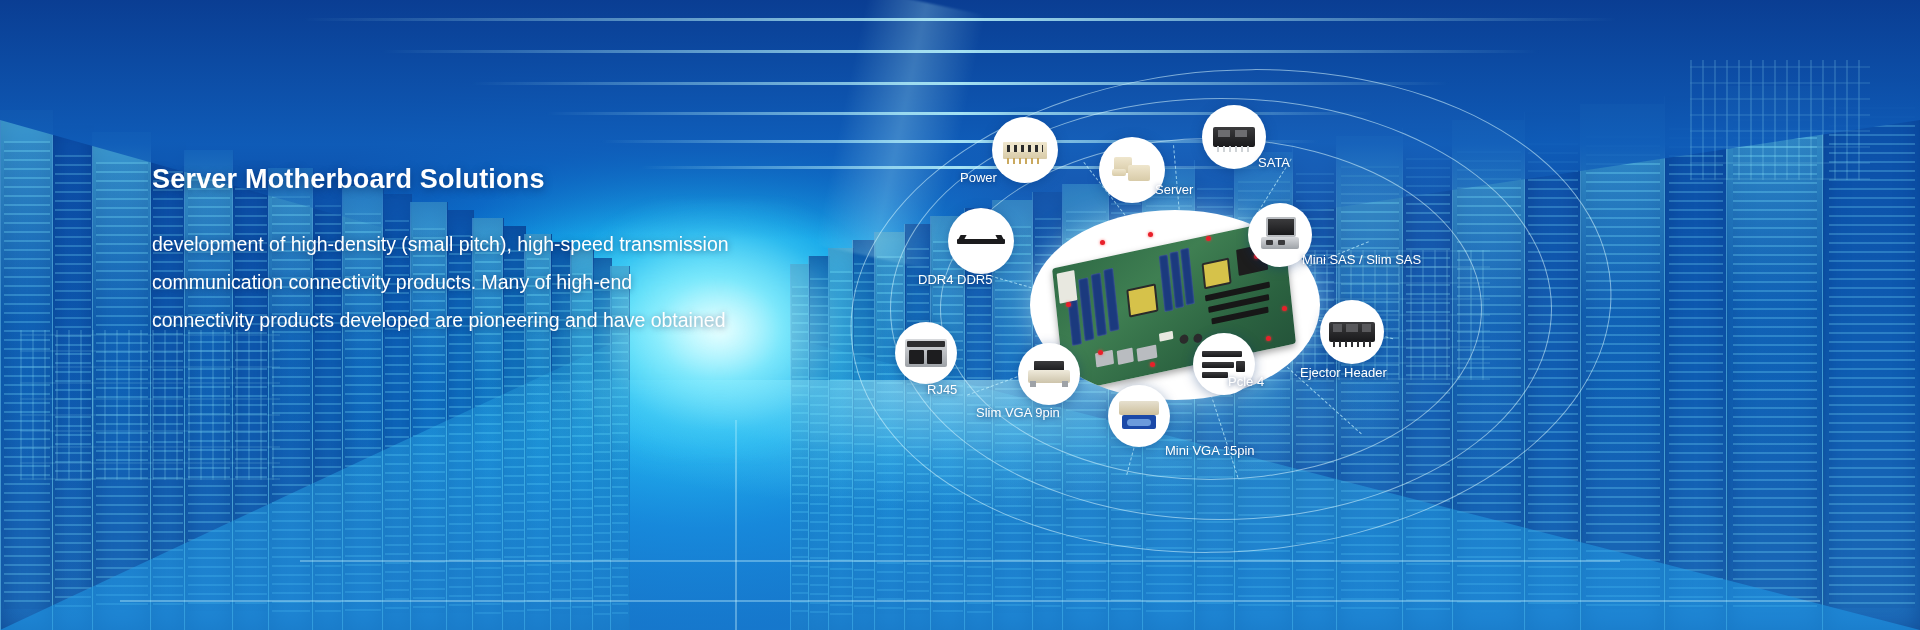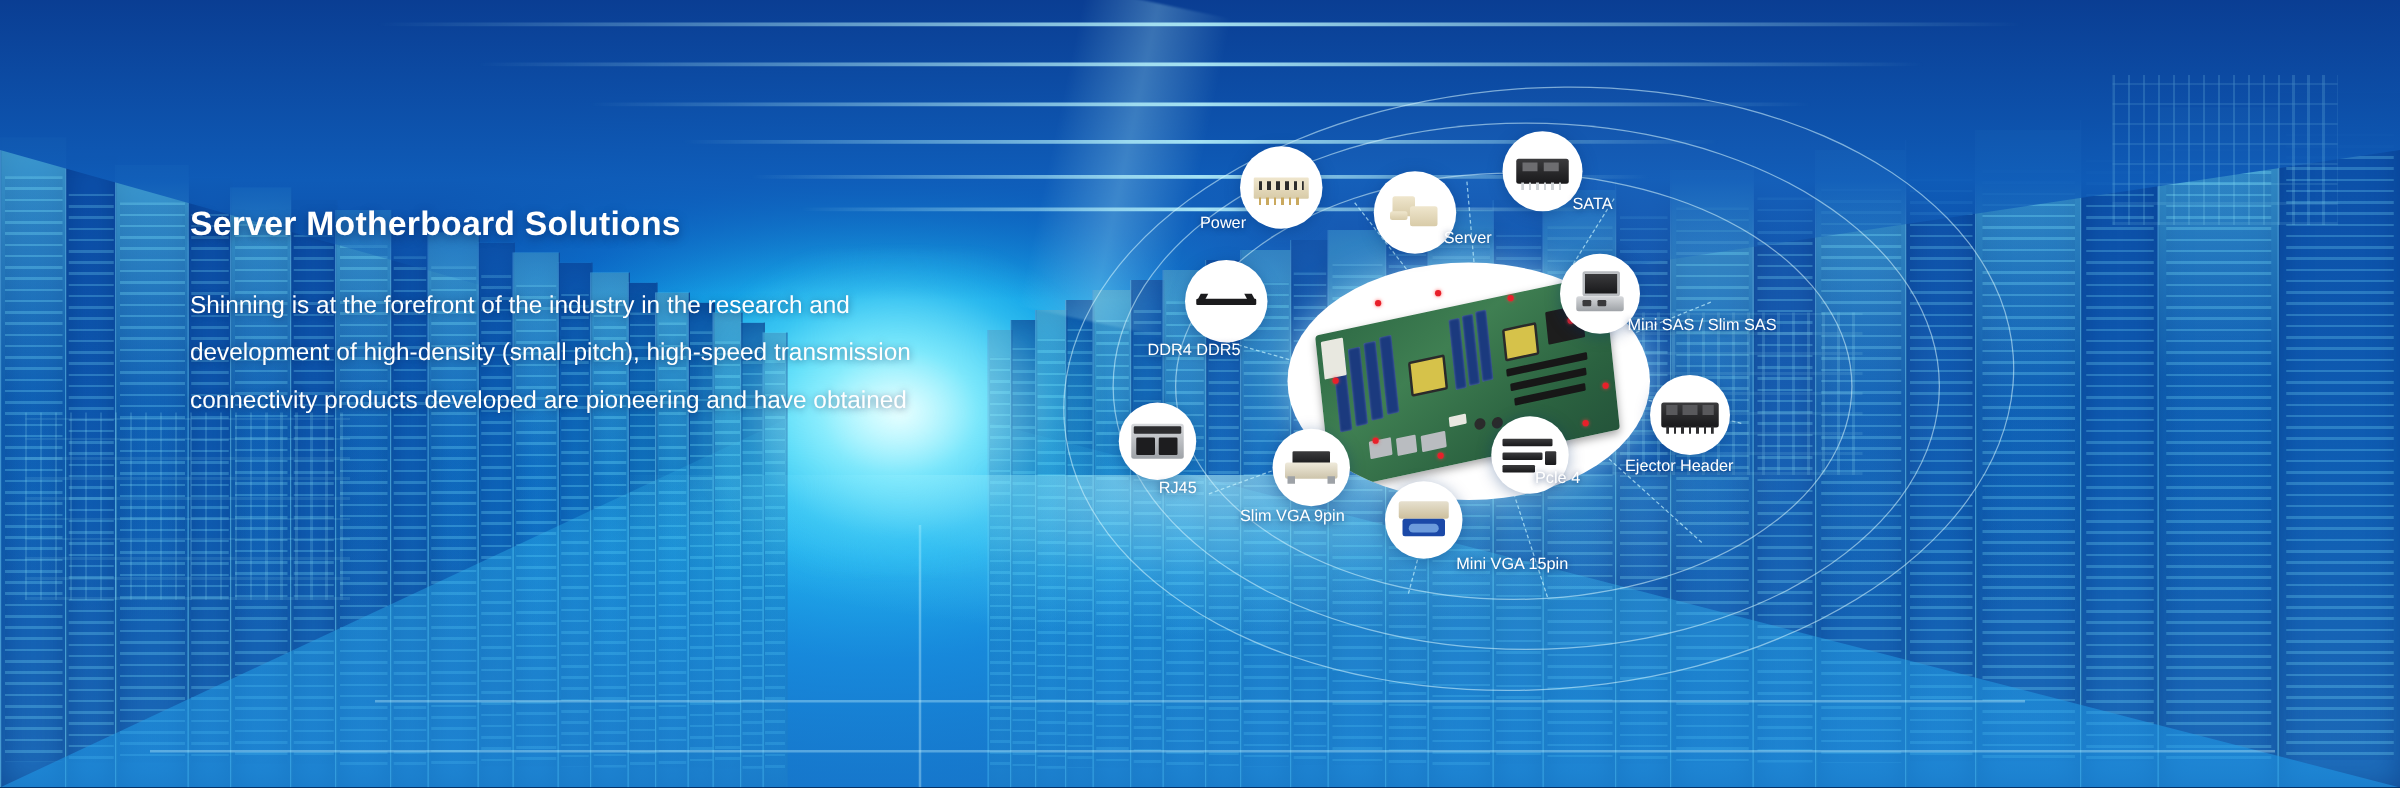--- a/index.html
+++ b/index.html
@@ -227,22 +227,22 @@
   <div class="vanish"></div>
 
   <div class="circuit" style="left:20px;top:330px;width:260px;height:150px;"></div>
   <div class="circuit" style="left:1290px;top:250px;width:200px;height:130px;"></div>
   <div class="circuit" style="left:1690px;top:60px;width:180px;height:120px;"></div>
   <div class="beam" style="left:840px;top:0px;width:120px;height:260px;transform:rotate(12deg);opacity:.35;"></div>
 
   <div class="copy">
     <h1 class="headline">Server Motherboard Solutions</h1>
     <div class="body-copy">
-      <div class="body-line">Shinning is at the forefront of the industry in the research and</div>
       <div class="body-line">development of high-density (small pitch), high-speed transmission</div>
+      <div class="body-line">communication connectivity products. Many of high-end</div>
       <div class="body-line">connectivity products developed are pioneering and have obtained</div>
     </div>
   </div>
 
   <div class="cluster">
 
     <div class="orbit o1"></div>
     <div class="orbit o2"></div>
     <div class="orbit o3"></div>
 
@@ -374,21 +374,21 @@
 
     <div class="node">
       <div class="bubble" style="left:138px;top:283px;width:62px;height:62px;">
         <div class="conn" style="width:42px;height:26px;">
           <div class="darkplastic" style="position:absolute;left:6px;top:0;width:30px;height:11px;border-radius:1px;"></div>
           <div style="position:absolute;left:0;top:9px;width:42px;height:13px;background:linear-gradient(180deg,#efeadb,#cdc4ab);border-radius:2px;"></div>
           <div style="position:absolute;left:2px;top:20px;width:6px;height:6px;background:#9ea2a7;"></div>
           <div style="position:absolute;left:34px;top:20px;width:6px;height:6px;background:#9ea2a7;"></div>
         </div>
       </div>
-      <div class="label" style="left:112px;top:345px;">Slim VGA 9pin</div>
+      <div class="label" style="left:96px;top:345px;">Slim VGA 9pin</div>
     </div>
 
     <div class="node">
       <div class="bubble" style="left:15px;top:262px;width:62px;height:62px;">
         <div class="conn metal" style="width:42px;height:28px;border-radius:2px;">
           <div style="position:absolute;left:2px;top:2px;width:38px;height:6px;background:#2d2d2f;border-radius:1px;"></div>
           <div style="position:absolute;left:4px;top:11px;width:15px;height:14px;background:#1d1d1f;border-radius:1px;"></div>
           <div style="position:absolute;left:22px;top:11px;width:15px;height:14px;background:#1d1d1f;border-radius:1px;"></div>
         </div>
       </div>

